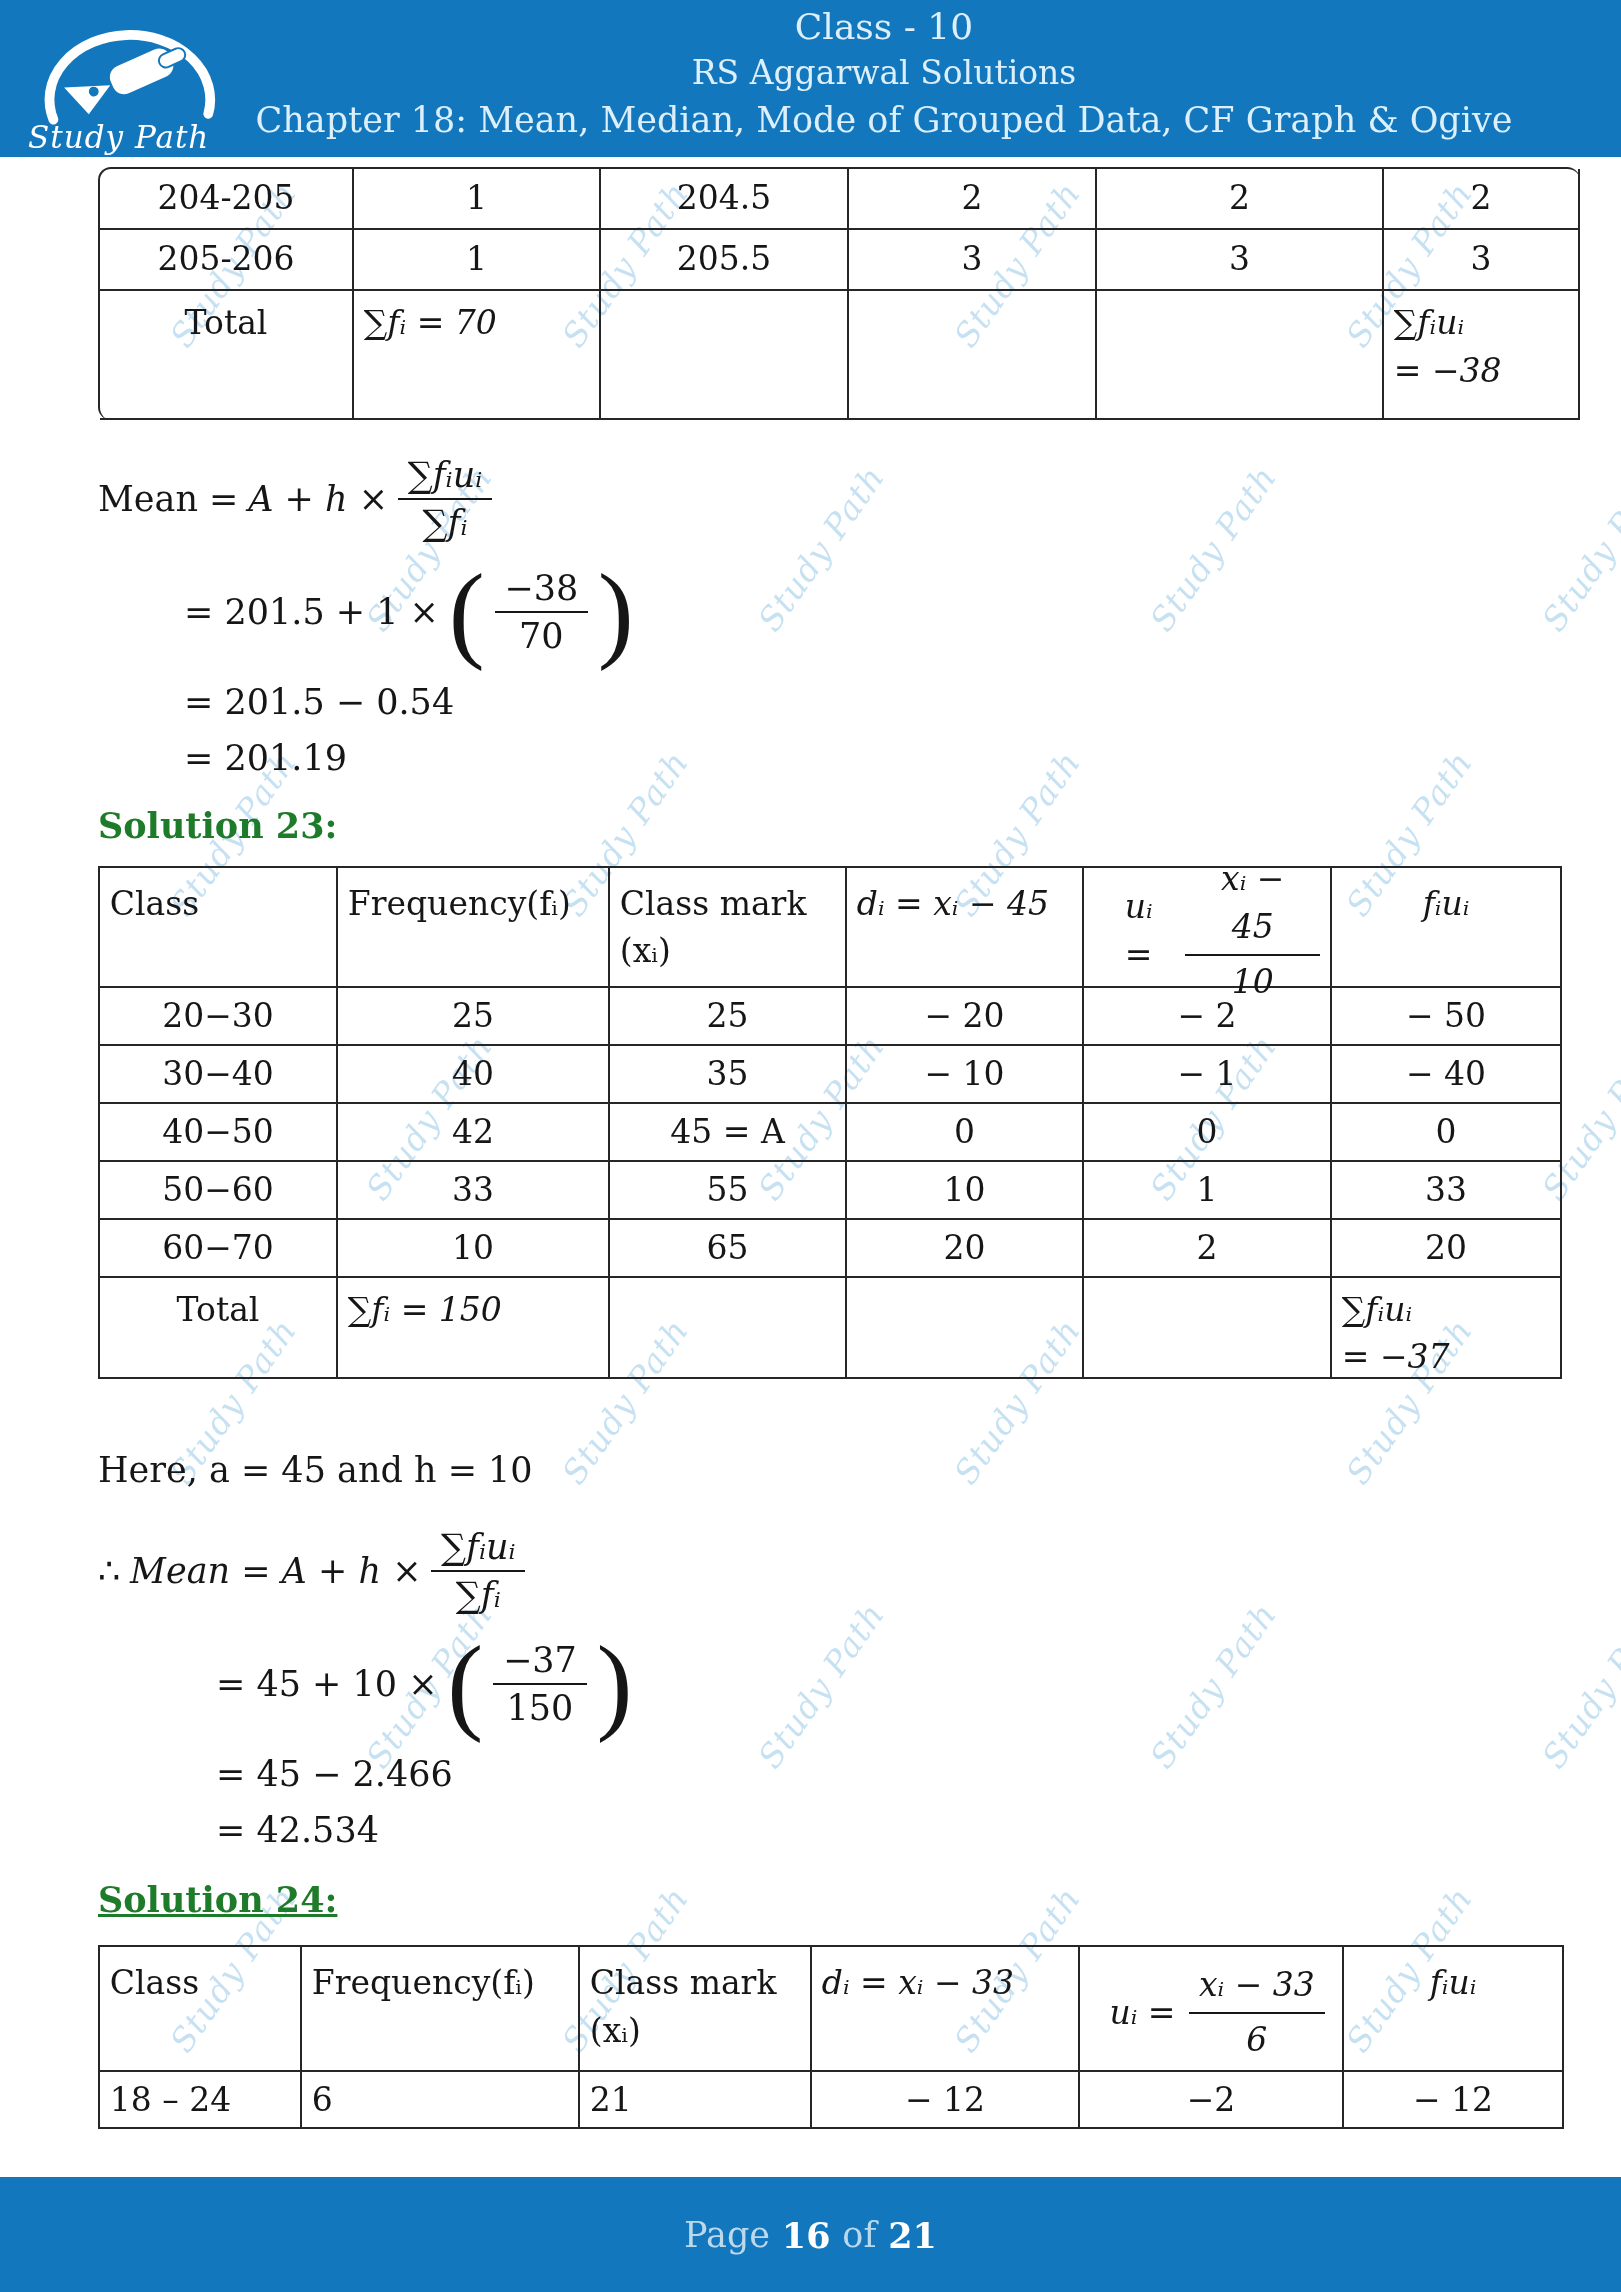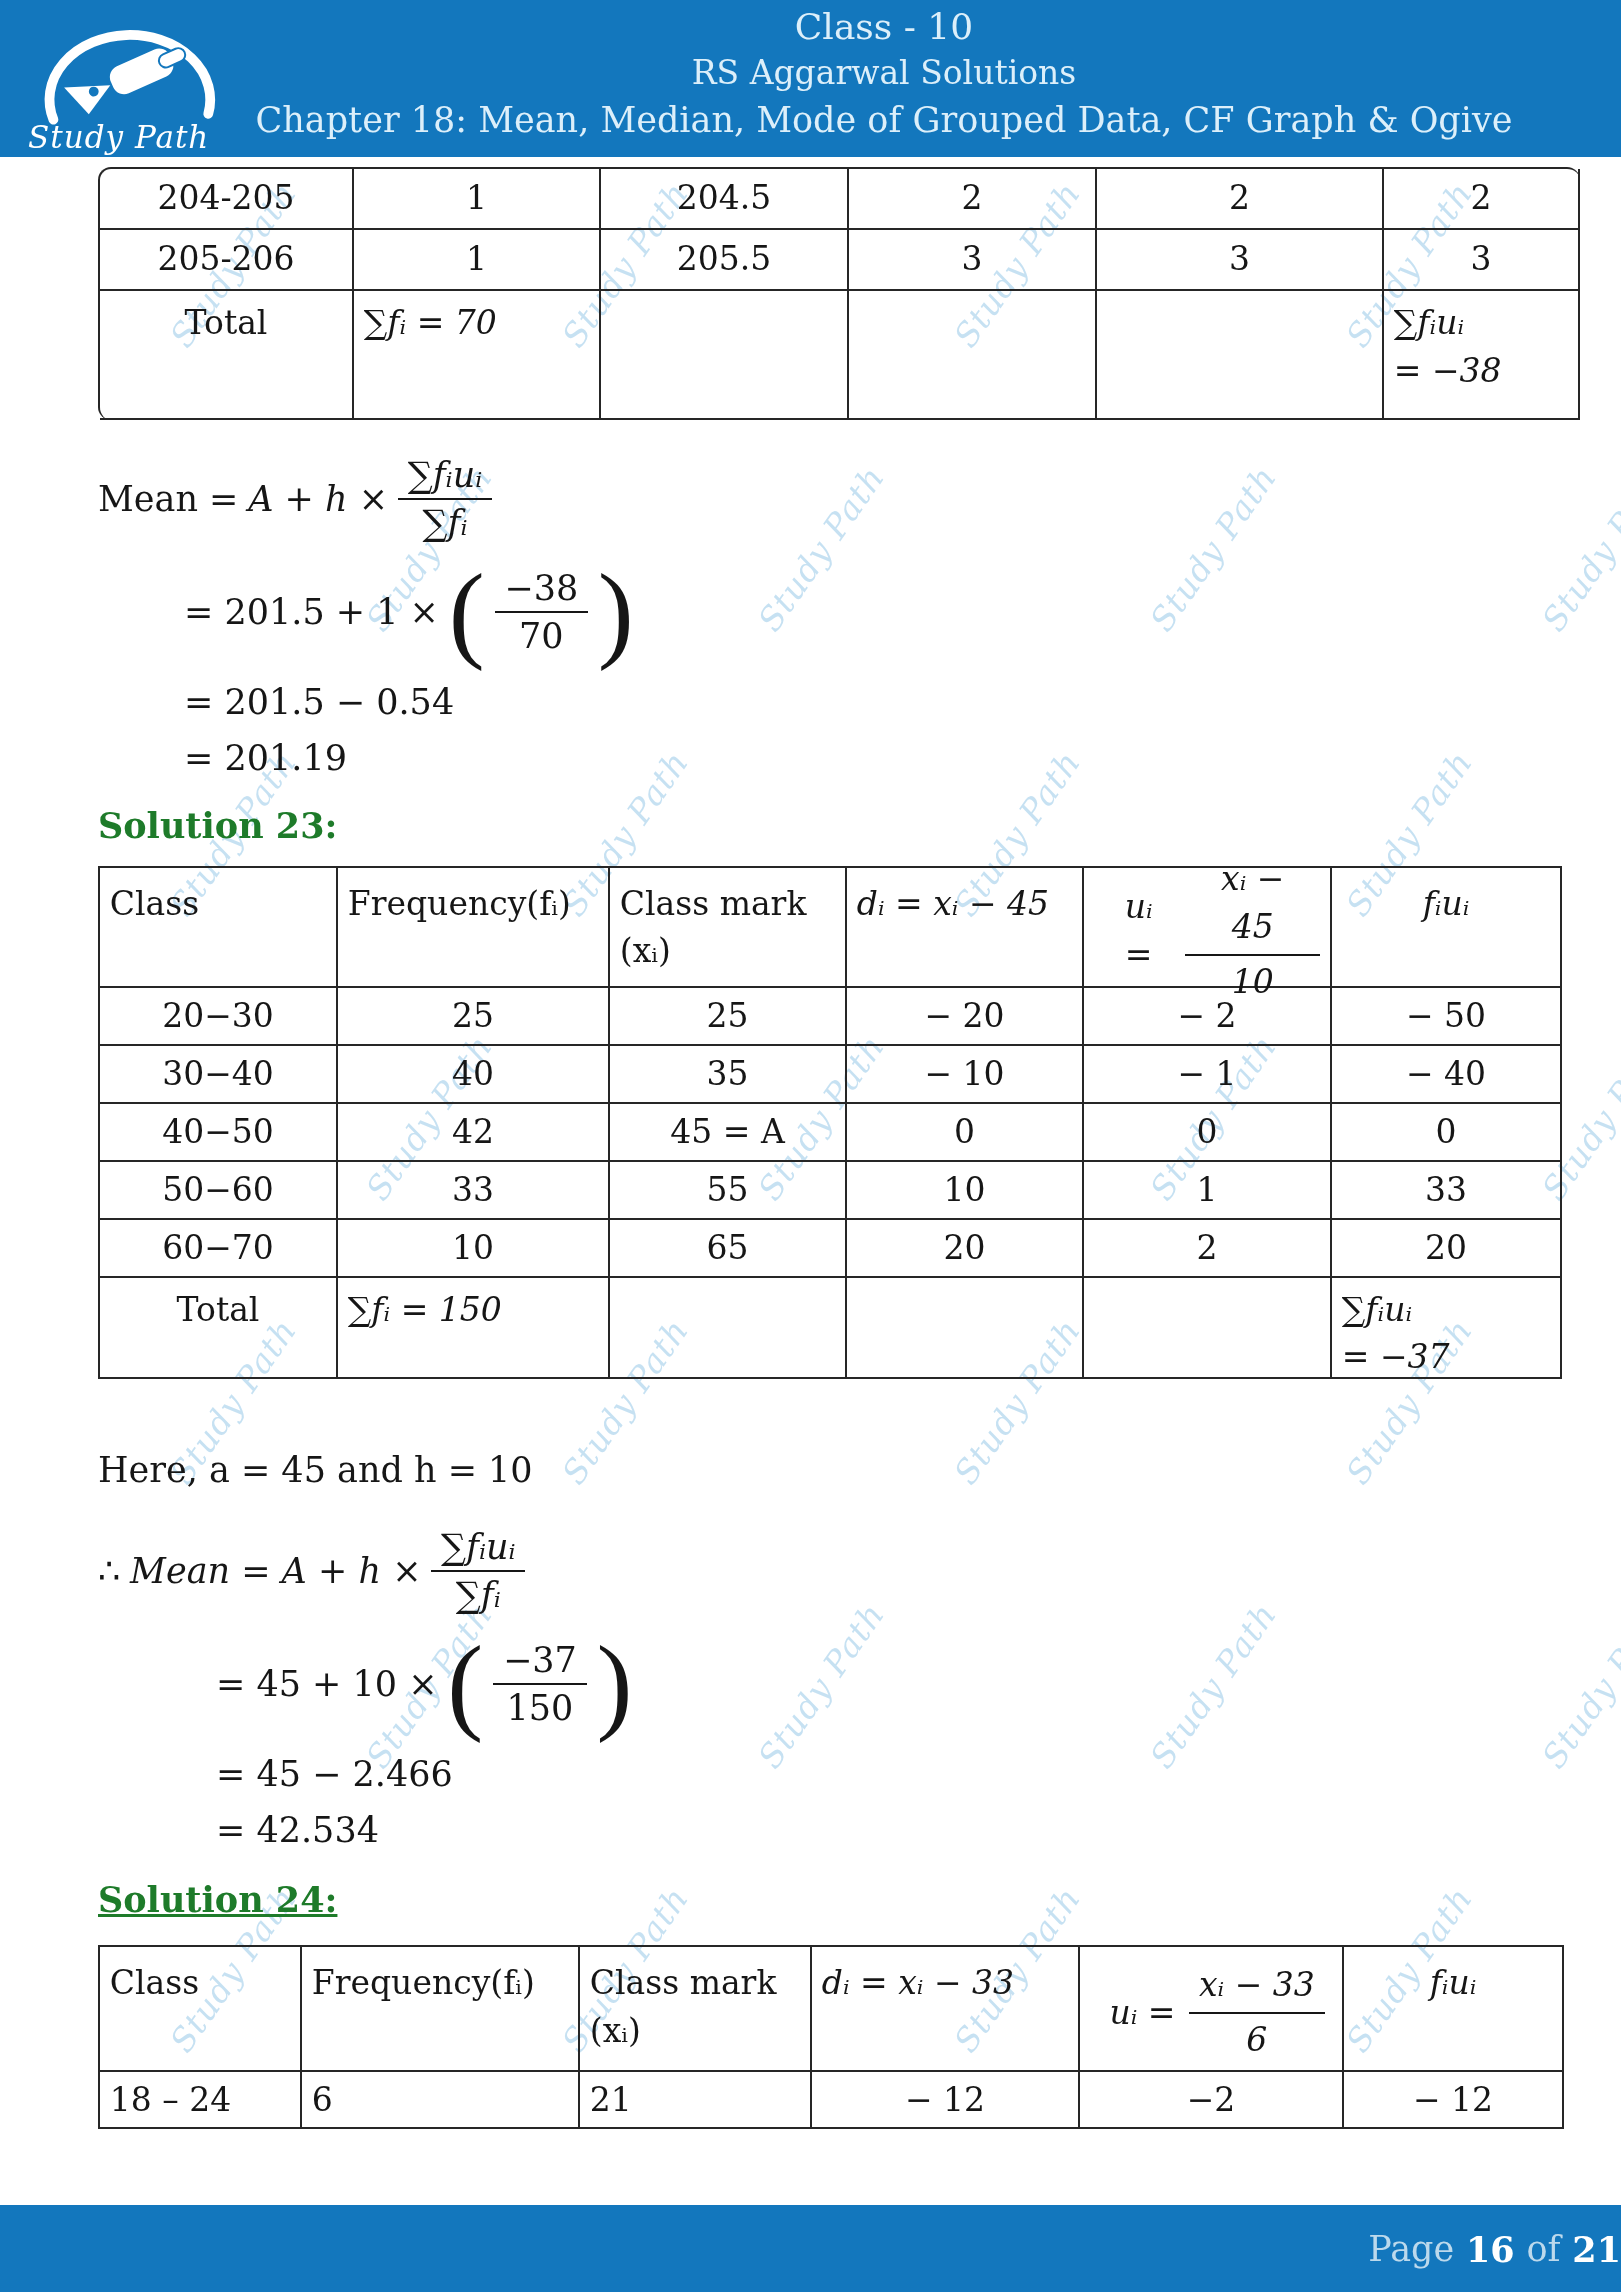--- a/index.html
+++ b/index.html
@@ -49,22 +49,22 @@
   .mline{display:flex;align-items:center;gap:9.8px;margin-bottom:15.7px;}
   .ital{font-style:italic;}
   .paren{font-size:108px;font-weight:400;line-height:1;font-family:"Liberation Serif",serif;}
   .indentA{padding-left:86px;}
   .indentB{padding-left:118px;}
   .sol-heading{font-size:35px;font-weight:bold;color:#1e7b2a;margin:0;}
   .h23{margin-top:27.4px;}
   .h24{margin-top:29px;text-decoration:underline;}
   .note{font-size:35px;margin:71px 0 0 0;}
   
-  .footer{position:absolute;left:0;right:0;bottom:0;height:88px;background:#1377bd;z-index:3;
-          display:flex;align-items:center;justify-content:flex-end;
+  .footer{position:absolute;left:0;right:0;bottom:0;height:116px;background:#1377bd;z-index:3;
+          display:flex;align-items:center;justify-content:center;
           font-size:35px;color:#bcd9ec;gap:11.8px;}
   .footer b{color:#ffffff;font-weight:700;}
 </style>
 </head>
 <body>
 
 <div class="page">
 
   <div class="wm-layer">
       <span class="wm" style="left: 137px; top: 245px;">Study Path</span>

